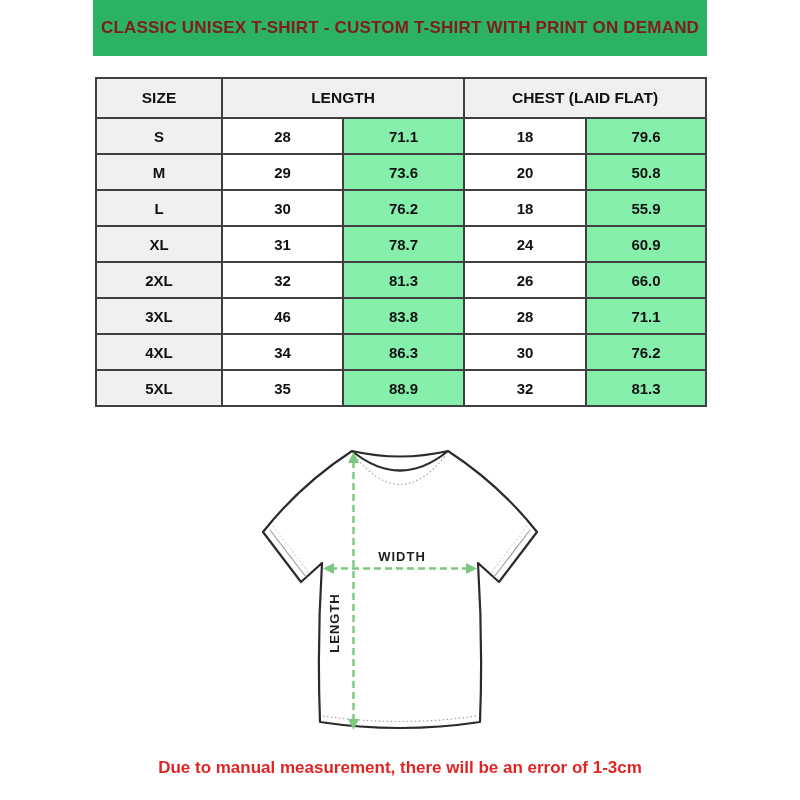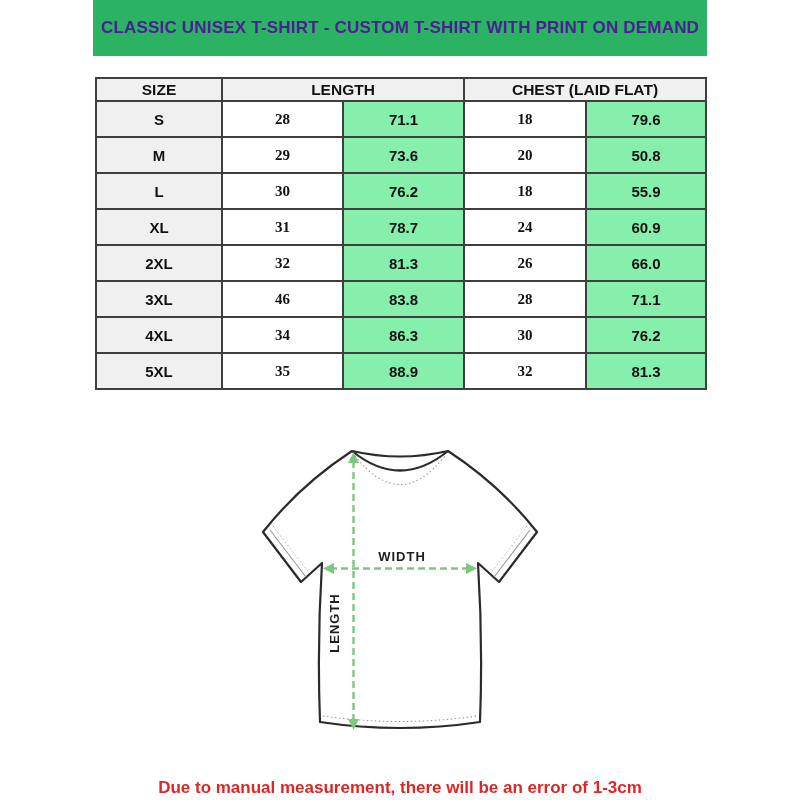--- a/index.html
+++ b/index.html
@@ -4,43 +4,43 @@
 <style>
   * { margin: 0; padding: 0; box-sizing: border-box; }
   html, body { width: 800px; height: 800px; background: #ffffff;
     font-family: "Liberation Sans", sans-serif; position: relative; overflow: hidden; }
 
   .banner {
     position: absolute; left: 93px; top: 0; width: 614px; height: 56px;
     display: flex; align-items: center; justify-content: center;
   }
   .banner-title {
-    color: #4c1d95; font-size: 17px; font-weight: 700; letter-spacing: .2px;
+    color: #7f1d1d; font-size: 17px; font-weight: 700; letter-spacing: .2px;
     text-align: center; white-space: nowrap;
   }
 
   table.size-table {
     position: absolute; left: 95px; top: 77px; width: 610px;
     border-collapse: collapse; table-layout: fixed;
   }
   table.size-table th, table.size-table td {
     border: 2px solid #3f3f3f; text-align: center; vertical-align: middle;
     color: #111111; font-size: 15px;
   }
-  table.size-table th { height: 23px; font-weight: 700; background: #f0f0f0; font-size: 15.5px; }
+  table.size-table th { height: 40px; font-weight: 700; background: #f0f0f0; font-size: 15.5px; }
   table.size-table td { height: 36px; font-weight: 600; }
   td.cell-size { background: #f0f0f0; font-weight: 700; }
-  td.cell-in   { background: #ffffff; font-family: Liberation Serif, serif; }
+  td.cell-in   { background: #ffffff; }
   td.cell-cm   { background: #86efac; }
 
   .tshirt-diagram { position: absolute; left: 240px; top: 435px; width: 320px; height: 320px; }
 
   .footer-note {
     position: absolute; left: 0; top: 758px; width: 800px; text-align: center;
-    color: #e02525; font-size: 17px; font-weight: 700; margin-top: 20px;
+    color: #e02525; font-size: 17px; font-weight: 700;
   }
 </style>
 </head>
 <body>
 
 <div class="banner" style="background:#2bb263;">
   <div class="banner-title">CLASSIC UNISEX T-SHIRT - CUSTOM T-SHIRT WITH PRINT ON DEMAND</div>
 </div>
 
 <table class="size-table">

